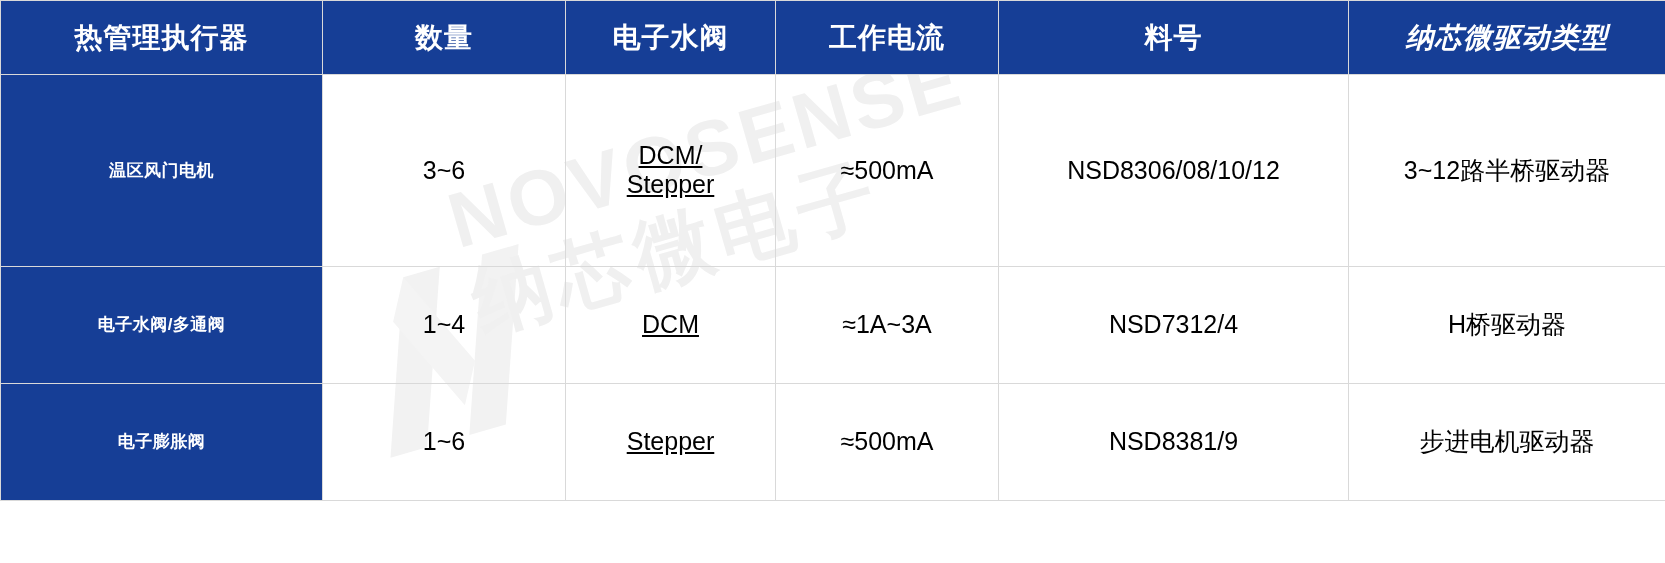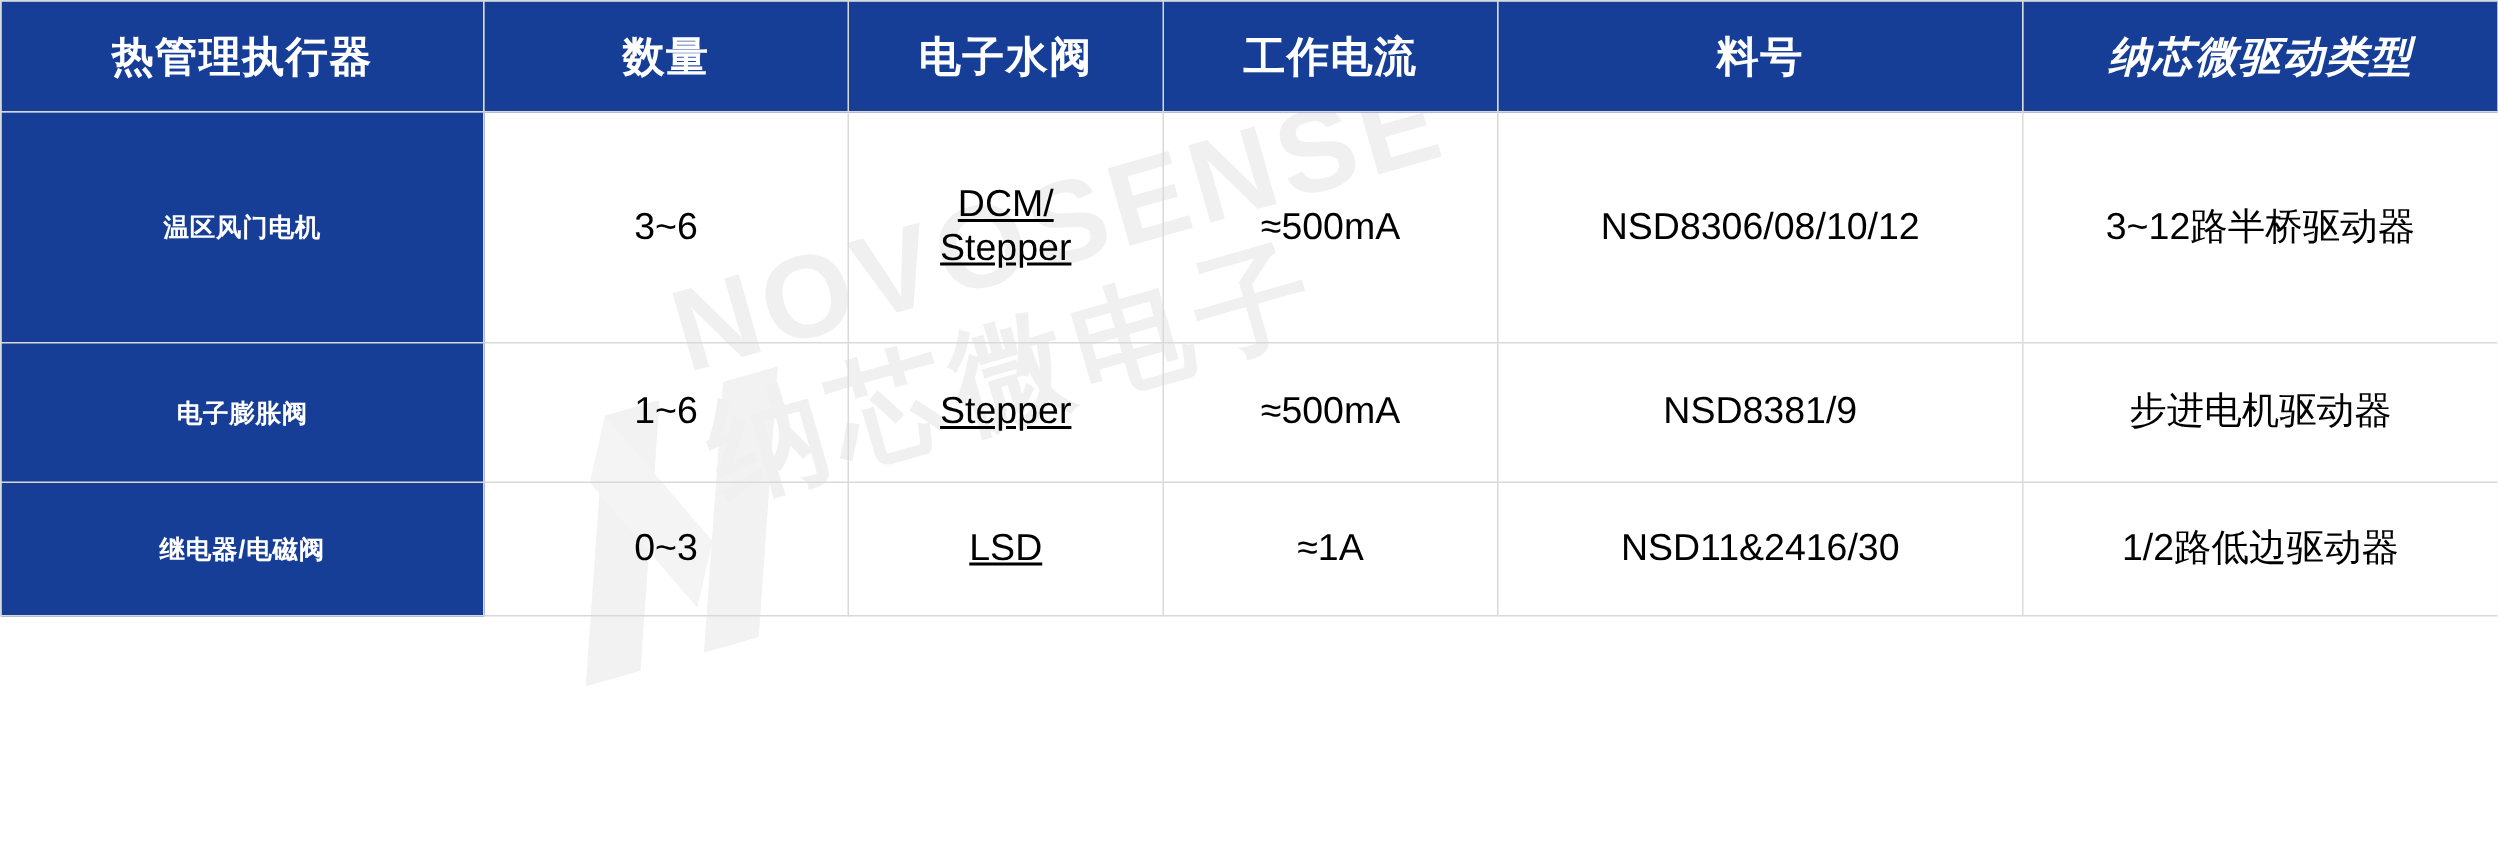--- a/index.html
+++ b/index.html
@@ -44,21 +44,21 @@
     width: 210px; height: 200px;
     transform: rotate(-16deg);
     opacity: 1;
   }
 
   
   table.matrix {
     position: relative;
     z-index: 2;
     width: 1665px;
-    height: 411px;
+    height: 501px;
     border-collapse: collapse;
     table-layout: fixed;
   }
   table.matrix td, table.matrix th {
     border: 1px solid #d9d9d9;
     text-align: center;
     vertical-align: middle;
     padding: 4px 6px;
   }
   thead th {
@@ -144,42 +144,42 @@
           <span class="lines">
             <span>DCM/</span>
             <span>Stepper</span>
           </span>
         </td>
         <td class="cell">≈500mA</td>
         <td class="cell">NSD8306/08/10/12</td>
         <td class="cell">3~12路半桥驱动器</td>
       </tr>
 
+      <tr style="height:72px">
+        <td class="rowhead">电子水阀/多通阀</td>
+        <td class="cell">1~4</td>
+        <td class="cell">
+          <span class="lines">
+            <span>DCM</span>
+          </span>
+        </td>
+        <td class="cell">≈1A~3A</td>
+        <td class="cell">NSD7312/4</td>
+        <td class="cell">H桥驱动器</td>
+      </tr>
 
       <tr style="height:72px">
         <td class="rowhead">电子膨胀阀</td>
         <td class="cell">1~6</td>
         <td class="cell">
           <span class="lines">
             <span>Stepper</span>
           </span>
         </td>
         <td class="cell">≈500mA</td>
         <td class="cell">NSD8381/9</td>
         <td class="cell">步进电机驱动器</td>
       </tr>
 
-      <tr style="height:68px">
-        <td class="rowhead">继电器/电磁阀</td>
-        <td class="cell">0~3</td>
-        <td class="cell">
-          <span class="lines">
-            <span>LSD</span>
-          </span>
-        </td>
-        <td class="cell">≈1A</td>
-        <td class="cell">NSD11&amp;2416/30</td>
-        <td class="cell">1/2路低边驱动器</td>
-      </tr>
 
     </tbody>
   </table>
 </div>
 
 </body></html>

